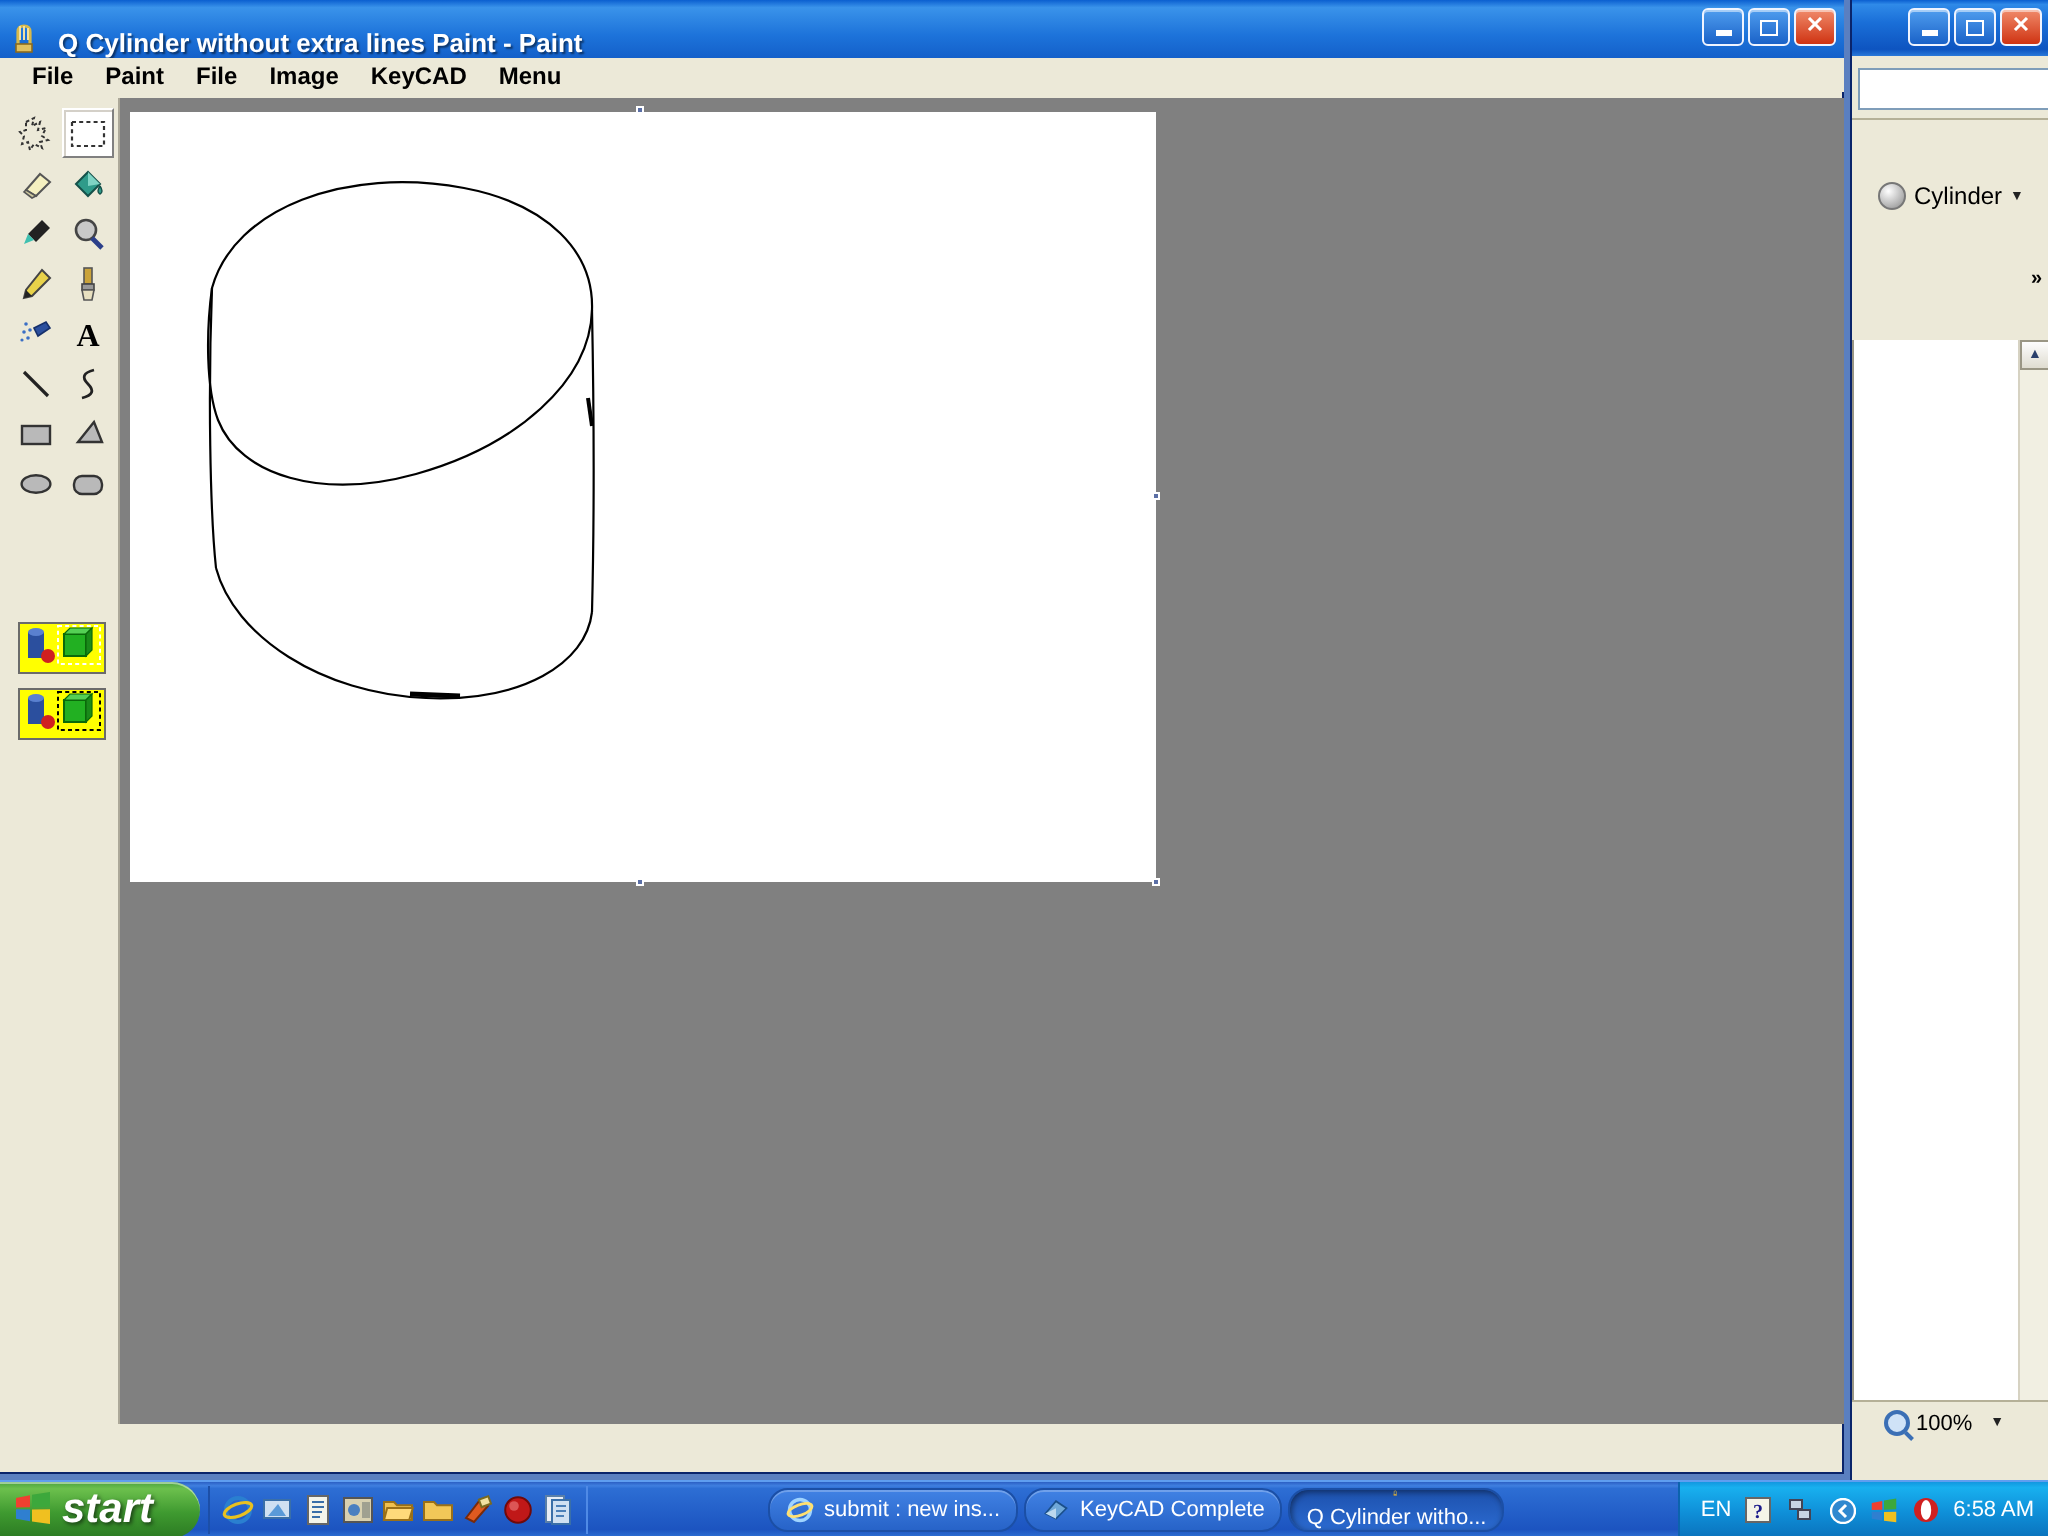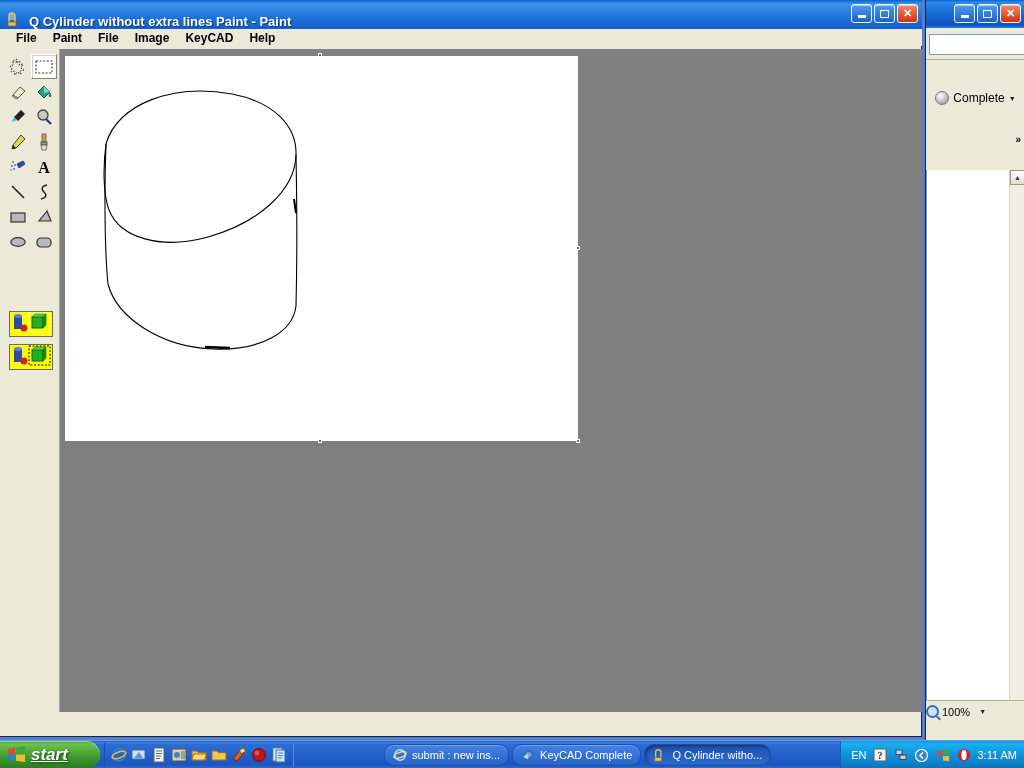--- a/index.html
+++ b/index.html
@@ -74,21 +74,21 @@
     background:linear-gradient(to bottom,#fdfdfd,#dfdcd0);
     border:1px solid #9a9684;
     display:flex; align-items:center; justify-content:center;
     font-size:7px; color:#2a3f6b;
   }
   .sb-arrow.bottom { position:absolute; bottom:0; left:0; }
 
   #bg-statusrow {
     position:absolute; left:0; bottom:18px; width:99px; height:22px;
     background:#ece9d8; border-top:1px solid #b5b097;
-    display:flex; align-items:center; gap:3px; padding-left:0; font-size:11px;
+    display:flex; align-items:center; gap:3px; padding-left:16px; font-size:11px;
   }
   .zoom-ico {
     width:13px; height:13px; border-radius:50%;
     border:2px solid #3b6fb5; background:#cfe2f7; position:relative;
   }
   .zoom-ico::after {
     content:''; position:absolute; right:-4px; bottom:-3px;
     width:5px; height:2px; background:#3b6fb5; transform:rotate(45deg);
   }
 
@@ -189,42 +189,42 @@
     display:flex; align-items:center;
   }
   #start-button {
     width:100px; height:28px; margin-right:4px;
     background:linear-gradient(to bottom,#4aa33f 0%,#6cc04d 12%,#3f9a30 55%,#2b7a22 100%);
     border-top-right-radius:14px; border-bottom-right-radius:14px;
     display:flex; align-items:center; gap:5px; padding-left:7px;
     box-shadow:inset 0 1px 0 rgba(255,255,255,.45);
   }
   #start-label {
-    color:#fff; font-size:17px; font-style:italic; font-weight:bold;
+    color:#fff; font-size:21px; font-style:italic; font-weight:bold;
     text-shadow:1px 1px 2px rgba(0,0,0,.6);
-    text-decoration:underline;
   }
   #quicklaunch {
     display:flex; align-items:center; gap:4px;
     padding:0 6px; height:24px;
     border-left:1px solid #1c4fa8; border-right:1px solid #4f8ae6;
   }
   .ql-icon { width:16px; height:16px; }
   #task-buttons { display:flex; align-items:center; gap:3px; margin-left:90px; }
   .task-btn {
     height:22px; display:flex; align-items:center; gap:5px;
     padding:0 8px; border-radius:10px;
     background:linear-gradient(to bottom,#4182e4,#2763c8);
     border:1px solid #1b4fa6;
     color:#fff; font-size:11px; white-space:nowrap;
     box-shadow:inset 0 1px 0 rgba(255,255,255,.25);
   }
   .task-btn.active {
     background:linear-gradient(to bottom,#1d51ad,#2b6ad0);
     box-shadow:inset 1px 1px 3px rgba(0,0,0,.45);
+    flex-direction:column;
   }
   #tray {
     position:absolute; right:0; top:0; height:28px;
     display:flex; align-items:center; gap:6px; padding:0 7px 0 10px;
     background:linear-gradient(to bottom,#1297e0 0%,#18b0ef 10%,#0f8fd8 55%,#0a72bc 100%);
     border-left:1px solid #0b63ae;
   }
   #tray-lang { color:#fff; font-size:11px; }
   #tray-time { color:#fff; font-size:11px; }
   .tray-ico { width:15px; height:15px; display:flex; align-items:center; justify-content:center; }
@@ -246,21 +246,21 @@
     </div>
   </div>
 
   <div id="bg-searchrow">
     <input id="bg-search-input" type="text" value="" style="">
 
   </div>
 
   <div id="bg-settings">
     <span class="orb"></span>
-    <span>Complete</span>
+    <span>Cylinder</span>
     <span class="caret">▼</span>
   </div>
 
   <div id="bg-chevrons">»</div>
 
 
   <div id="bg-content">
     <div id="bg-scrollbar">
       <div class="sb-arrow">▲</div>
       <div class="sb-arrow bottom">▼</div>
@@ -295,21 +295,21 @@
       <div class="xpbtn cls">✕</div>
     </div>
   </div>
 
   <div id="paint-menubar">
     <div class="menu-item">File</div>
     <div class="menu-item">Paint</div>
     <div class="menu-item">File</div>
     <div class="menu-item">Image</div>
     <div class="menu-item">KeyCAD</div>
-    <div class="menu-item">Help</div>
+    <div class="menu-item">Menu</div>
   </div>
 
   <div id="paint-body">
 
     <div id="toolbox">
       <div id="tool-grid">
 
         <div class="tool">
           <svg width="18" height="18" viewBox="0 0 18 18">
             <path d="M4 3 L8 1 L7 5 L11 3 L10 7 L14 6 L12 10 L15 12 L11 13 L12 16 L8 14 L6 17 L5 13 L2 14 L3 10 L1 8 L4 7 Z" fill="none" stroke="#333" stroke-width="1" stroke-dasharray="1.8,1.4"></path>
@@ -600,15 +600,15 @@
         <path d="M1 9 L7 9.2 L7 14 L1 13 Z" fill="#2f7fd0"></path>
         <path d="M8 9.2 L15 9 L15 15 L8 14.2 Z" fill="#f0c020"></path>
       </svg>
     </span>
     <span class="tray-ico">
       <svg width="14" height="14" viewBox="0 0 14 14">
         <ellipse cx="7" cy="7" rx="6" ry="6" fill="#d02020"></ellipse>
         <ellipse cx="7" cy="7" rx="2.6" ry="5" fill="#fff"></ellipse>
       </svg>
     </span>
-    <span id="tray-time">3:11 AM</span>
+    <span id="tray-time">6:58 AM</span>
   </div>
 </div>
 
 </body></html>

